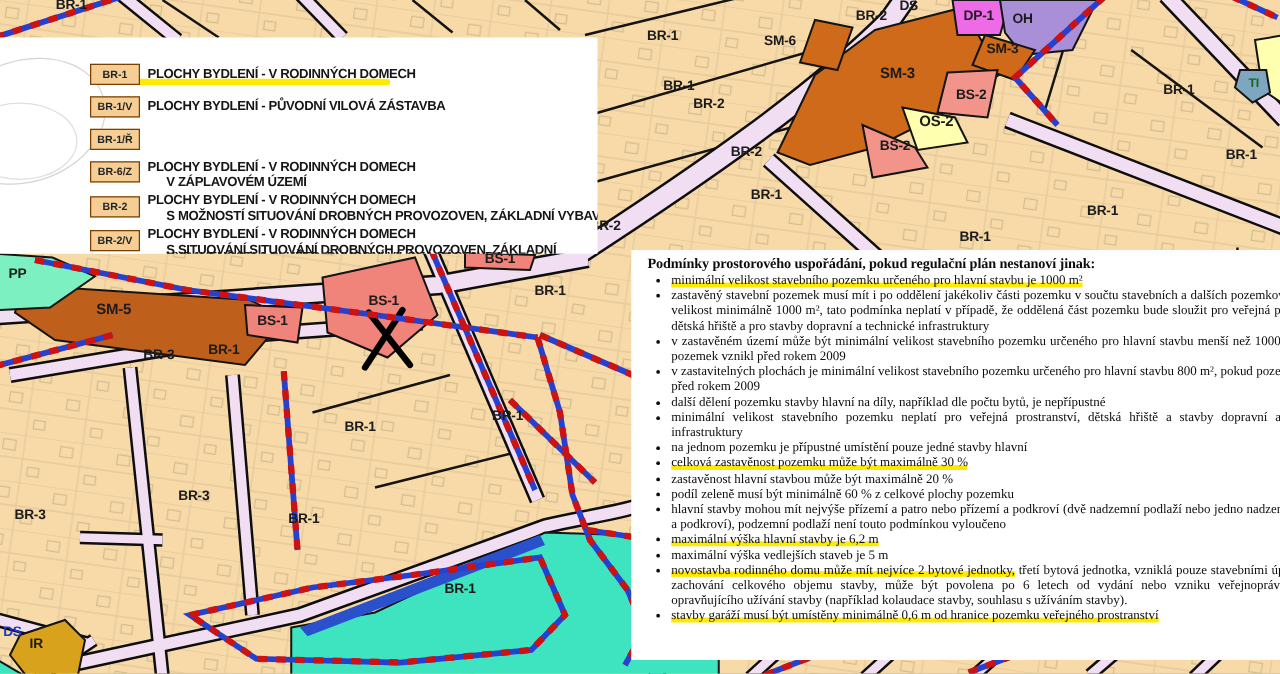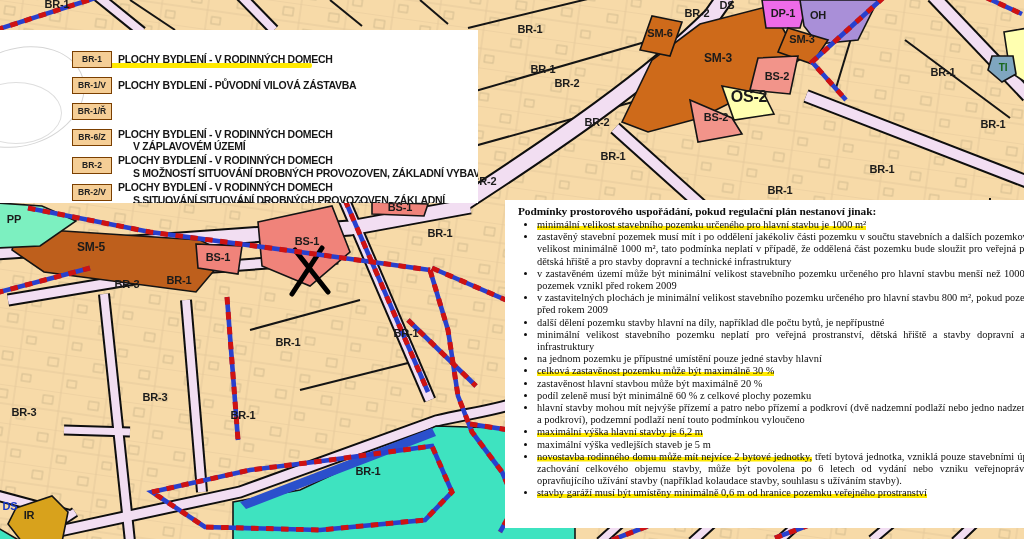--- a/index.html
+++ b/index.html
@@ -169,27 +169,27 @@
           <path d="M775,538 L812,524"></path>
       </g>
     </g>
   </svg>
 
   <div id="labels">
     <div class="mlab" style="left:530px;top:29px">BR-1</div>
     <div class="mlab" style="left:697px;top:13px">BR-2</div>
     <div class="mlab" style="left:543px;top:69px">BR-1</div>
     <div class="mlab" style="left:567px;top:83px">BR-2</div>
-    <div class="mlab" style="left:660px;top:33px">SM-6</div>
+    <div class="mlab" style="left:624px;top:33px">SM-6</div>
     <div class="mlab" style="left:718px;top:58px;font-size:12px">SM-3</div>
     <div class="mlab" style="left:783px;top:13px">DP-1</div>
     <div class="mlab" style="left:818px;top:15px">OH</div>
     <div class="mlab" style="left:802px;top:39px">SM-3</div>
     <div class="mlab" style="left:777px;top:76px">BS-2</div>
-    <div class="mlab" style="left:749px;top:97px;font-size:16px">OS-2</div>
+    <div class="mlab" style="left:749px;top:97px;font-size:12px">OS-2</div>
     <div class="mlab" style="left:716px;top:117px">BS-2</div>
     <div class="mlab" style="left:597px;top:122px">BR-2</div>
     <div class="mlab" style="left:613px;top:156px">BR-1</div>
     <div class="mlab" style="left:943px;top:72px">BR-1</div>
     <div class="mlab green" style="left:1003px;top:67px">TI</div>
     <div class="mlab" style="left:993px;top:124px">BR-1</div>
     <div class="mlab" style="left:882px;top:169px">BR-1</div>
     <div class="mlab" style="left:780px;top:190px">BR-1</div>
     <div class="mlab" style="left:14px;top:219px">PP</div>
     <div class="mlab" style="left:91px;top:247px;font-size:12px">SM-5</div>

